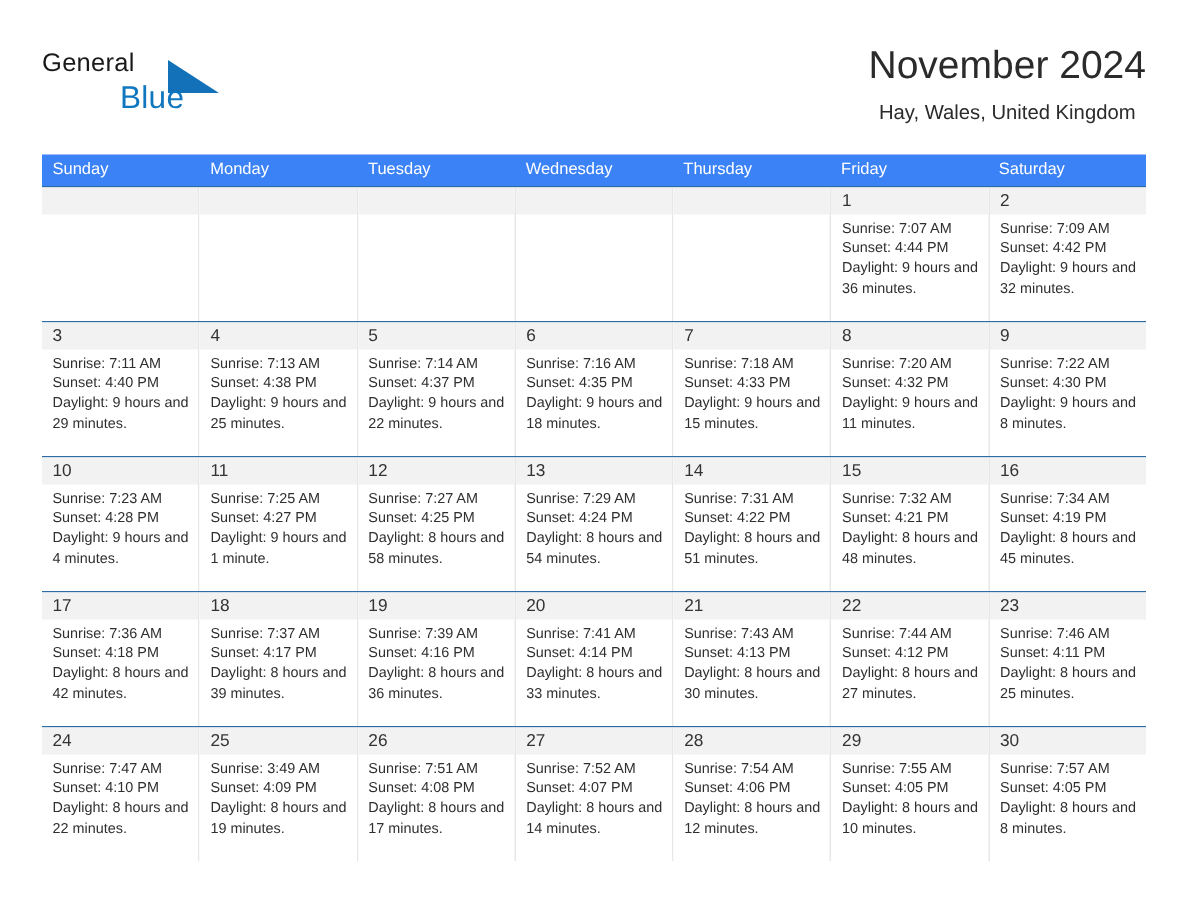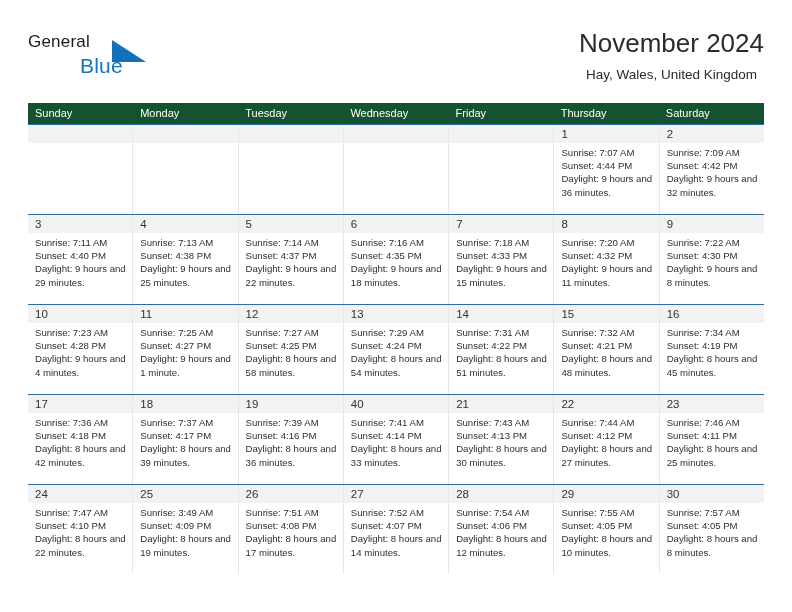--- a/index.html
+++ b/index.html
@@ -88,21 +88,21 @@
 
   
   .calendar {
     position: absolute;
     left: 28px;
     top: 103px;
     width: 736px;
   }
   .weekdays {
     display: flex;
-    background: #14532d;
+    background: #3b82f6;
     height: 21px;
   }
   .weekday {
     flex: 1 1 0;
     color: #ffffff;
     font-size: 11px;
     line-height: 21px;
     padding-left: 7px;
     box-sizing: border-box;
     white-space: nowrap;
@@ -172,22 +172,22 @@
 
   </div>
 
   <div class="calendar">
 
     <div class="weekdays">
       <div class="weekday">Sunday</div>
       <div class="weekday">Monday</div>
       <div class="weekday">Tuesday</div>
       <div class="weekday">Wednesday</div>
+      <div class="weekday">Thursday</div>
       <div class="weekday">Friday</div>
-      <div class="weekday">Thursday</div>
       <div class="weekday">Saturday</div>
     </div>
 
     <div class="week">
       <div class="daycell empty">
         <div class="daynum"></div>
         <div class="details">
           <div></div>
           <div></div>
           <div class="daylight"></div>
@@ -380,21 +380,21 @@
       </div>
       <div class="daycell">
         <div class="daynum">19</div>
         <div class="details">
           <div>Sunrise: 7:39 AM</div>
           <div>Sunset: 4:16 PM</div>
           <div class="daylight">Daylight: 8 hours and 36 minutes.</div>
         </div>
       </div>
       <div class="daycell">
-        <div class="daynum">40</div>
+        <div class="daynum">20</div>
         <div class="details">
           <div>Sunrise: 7:41 AM</div>
           <div>Sunset: 4:14 PM</div>
           <div class="daylight">Daylight: 8 hours and 33 minutes.</div>
         </div>
       </div>
       <div class="daycell">
         <div class="daynum">21</div>
         <div class="details">
           <div>Sunrise: 7:43 AM</div>

